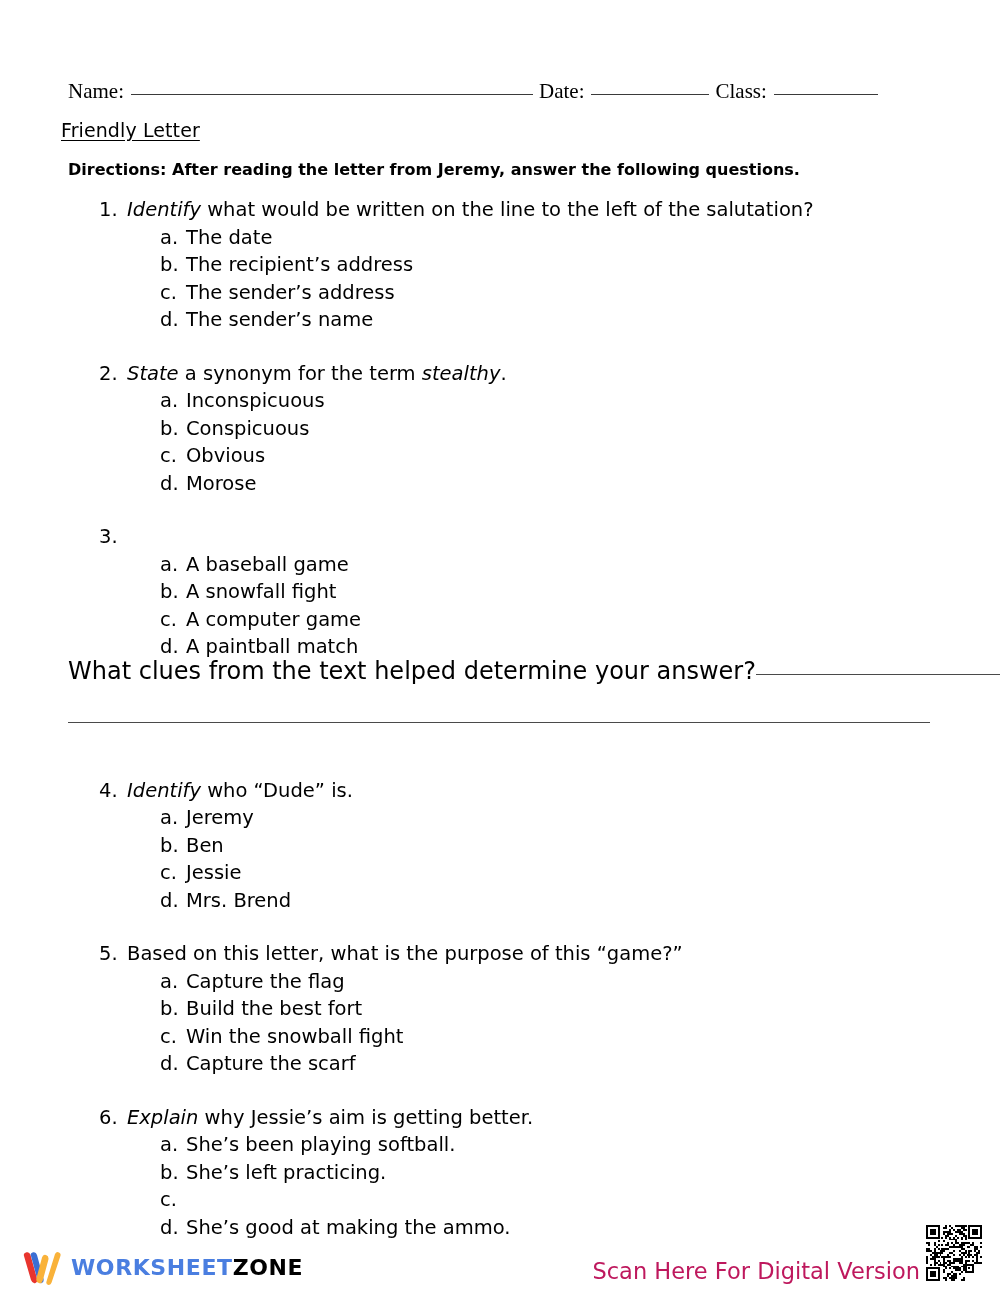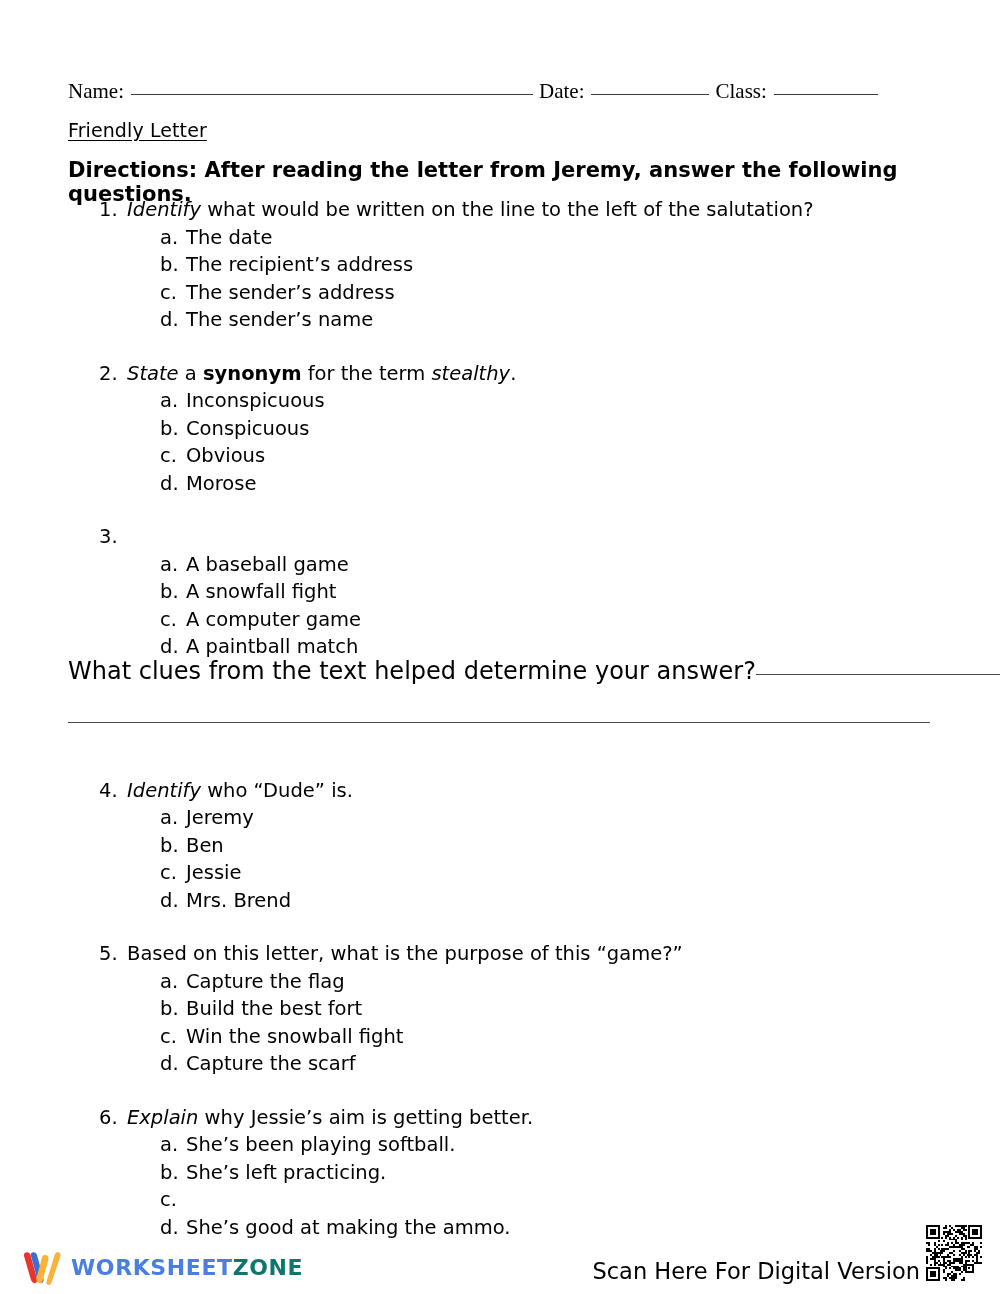--- a/index.html
+++ b/index.html
@@ -46,36 +46,36 @@
     top: -3px;
     margin: 0 6px 0 7px;
   }
   .rule-name  { width: 402px; }
   .rule-date  { width: 118px; }
   .rule-class { width: 104px; }
 
   
   .doc-title {
     position: absolute;
-    left: 68px;
+    left: 61px;
     top: 118px;
     font-size: 19px;
     line-height: 24px;
     text-decoration: underline;
     text-underline-offset: 3px;
     font-family: "DejaVu Sans", sans-serif;
     letter-spacing: .1px;
   }
 
   
   .directions {
     position: absolute;
     left: 68px;
     top: 158px;
-    font-size: 21px;
+    font-size: 16px;
     line-height: 24px;
     font-weight: bold;
     font-family: "DejaVu Sans", sans-serif;
   }
 
   
   .questions {
     position: absolute;
     left: 0;
     top: 196px;
@@ -92,21 +92,21 @@
     line-height: 27.5px;
     font-family: "DejaVu Sans", sans-serif;
   }
   .q-num {
     flex: 0 0 auto;
     width: 28px;
     text-align: left;
   }
   .q-text { flex: 1 1 auto; }
   .q-text em { font-style: italic; }
-  .q-text b  { font-weight: bold; }
+  .q-text b  { font-weight: normal; }
 
   .choices { margin: 0; padding: 0; list-style: none; }
   .choice {
     display: flex;
     align-items: flex-start;
     padding-left: 160px;
     font-size: 19.5px;
     line-height: 27.5px;
   }
   .ch-letter {
@@ -165,30 +165,30 @@
     margin-right: 9px;
   }
   .logo-text {
     font-size: 22px;
     font-weight: bold;
     letter-spacing: .6px;
     font-family: "DejaVu Sans", sans-serif;
     line-height: 1;
   }
   .logo-text .w1 { color: #4a7ee0; }
-  .logo-text .w2 { color: #0f766e; }
+  .logo-text .w2 { color: #000000; }
 
   .scan-text {
     position: absolute;
     right: 80px;
     bottom: 9px;
     font-size: 22.5px;
     line-height: 28px;
     font-family: "DejaVu Sans", sans-serif;
-    color: #000000;
+    color: #be185d;
     white-space: nowrap;
   }
   .qr {
     position: absolute;
     right: 18px;
     bottom: 13px;
     width: 56px;
     height: 56px;
     background: #ffffff;
   }

